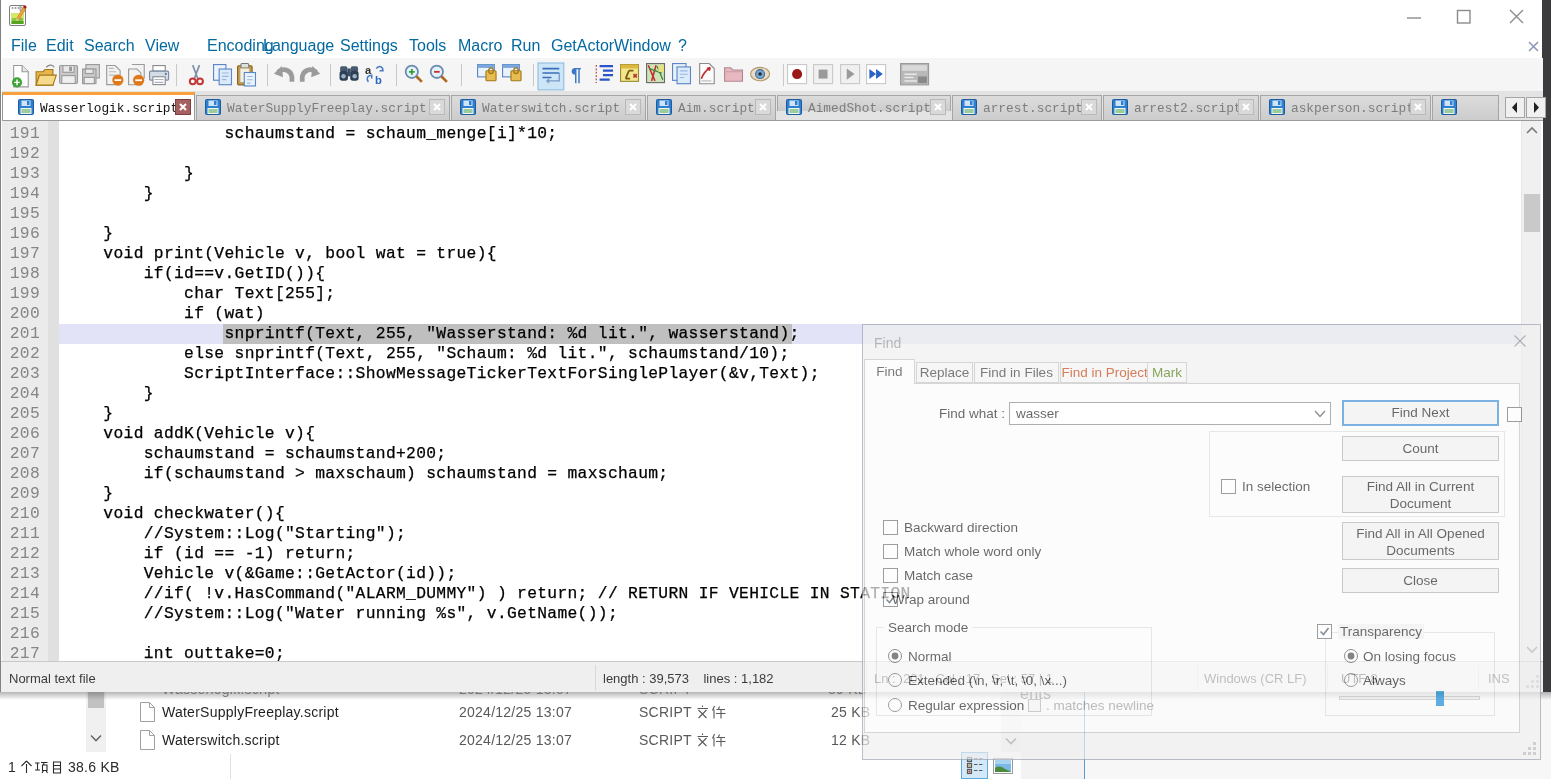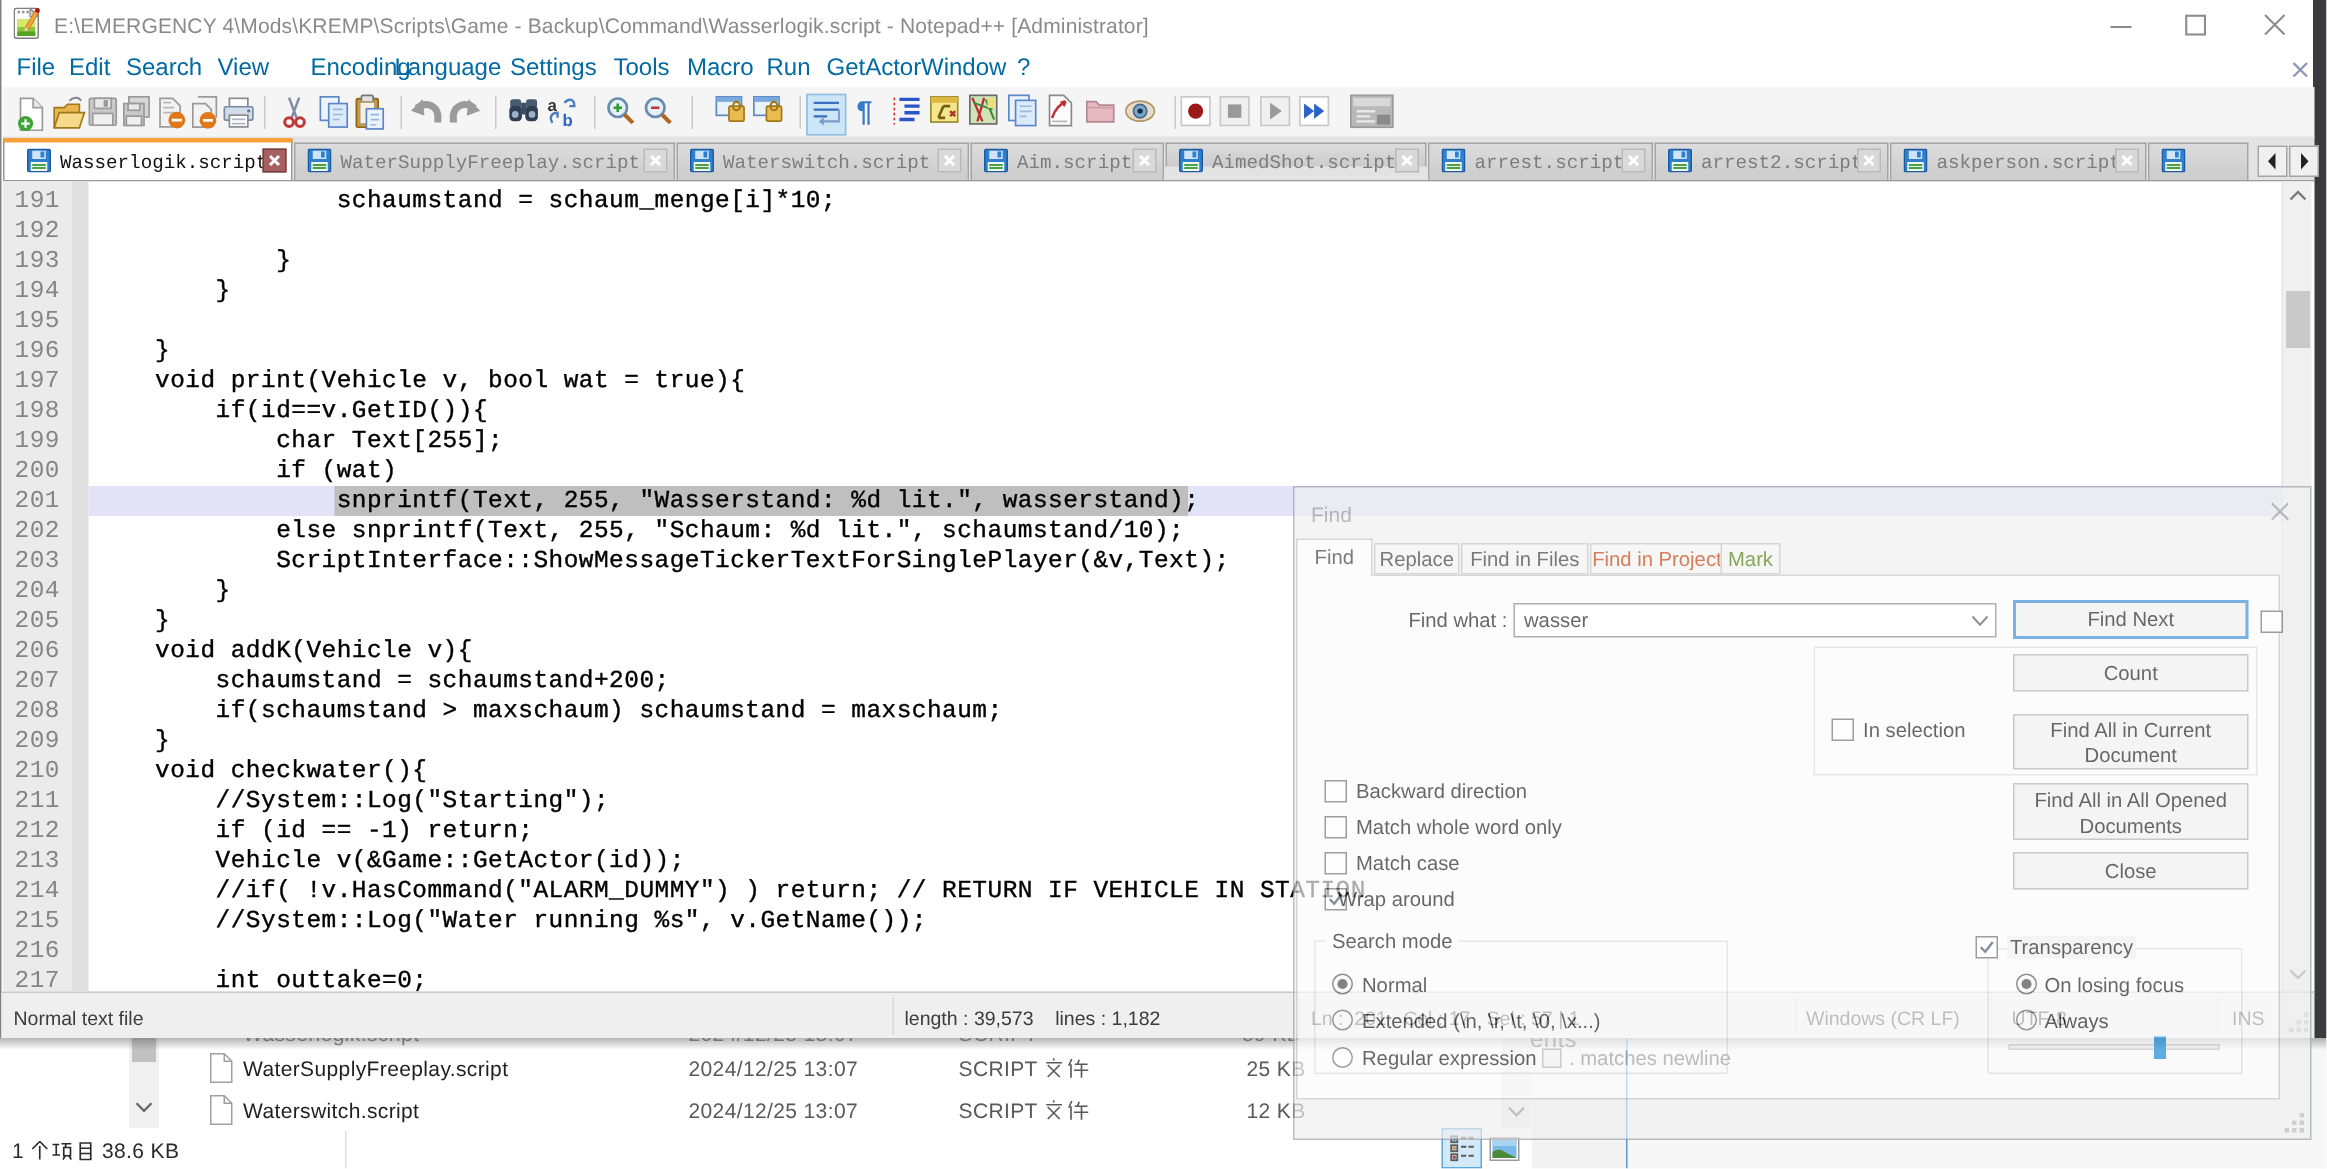--- a/index.html
+++ b/index.html
@@ -111,21 +111,20 @@
       <circle cx="3.5" cy="3" r="1" fill="#9a9a9a"></circle>
         <circle cx="6.5" cy="3" r="1" fill="#9a9a9a"></circle>
         <circle cx="9.5" cy="3" r="1" fill="#9a9a9a"></circle>
       <rect x="2.5" y="8" width="12" height="11" fill="#8cc63f"></rect>
       <rect x="2.5" y="8" width="12" height="5" fill="#d7e866"></rect>
       <rect x="2.5" y="16" width="12" height="3" fill="#57a421"></rect>
       <path d="M15 1 L8 13 L10 15 L17 3 Z" fill="#f2a33c" stroke="#b97a1e" stroke-width="0.6"></path>
       <circle cx="16" cy="2" r="1.6" fill="#b01616"></circle>
       <path d="M8 13 L7.2 16 L10 15 Z" fill="#e8d9b0"></path>
     </svg>
-    <div class="abs" style="left:35px;top:9px;font-size:14px;letter-spacing:0.1px;color:#8a8a8a;">E:\EMERGENCY 4\Mods\KREMP\Scripts\Game - Backup\Command\Wasserlogik.script - Notepad++ [Administrator]</div>
 
     <svg class="abs" style="left:1402px;top:8px;" width="130" height="18" viewBox="0 0 130 18">
       <path d="M4 10 H18" stroke="#8c8c8c" stroke-width="1.4" fill="none"></path>
       <rect x="54.5" y="2.5" width="12.5" height="12.5" fill="none" stroke="#8c8c8c" stroke-width="1.4"></rect>
       <path d="M107 2 L120 15 M120 2 L107 15" stroke="#8c8c8c" stroke-width="1.4"></path>
     </svg>
 
     <div class="abs" style="left:0;top:37px;width:1542px;height:20px;font-size:16px;color:#0369a1;">
       <span class="abs" style="left:10px;">File</span>
       <span class="abs" style="left:45px;">Edit</span>

